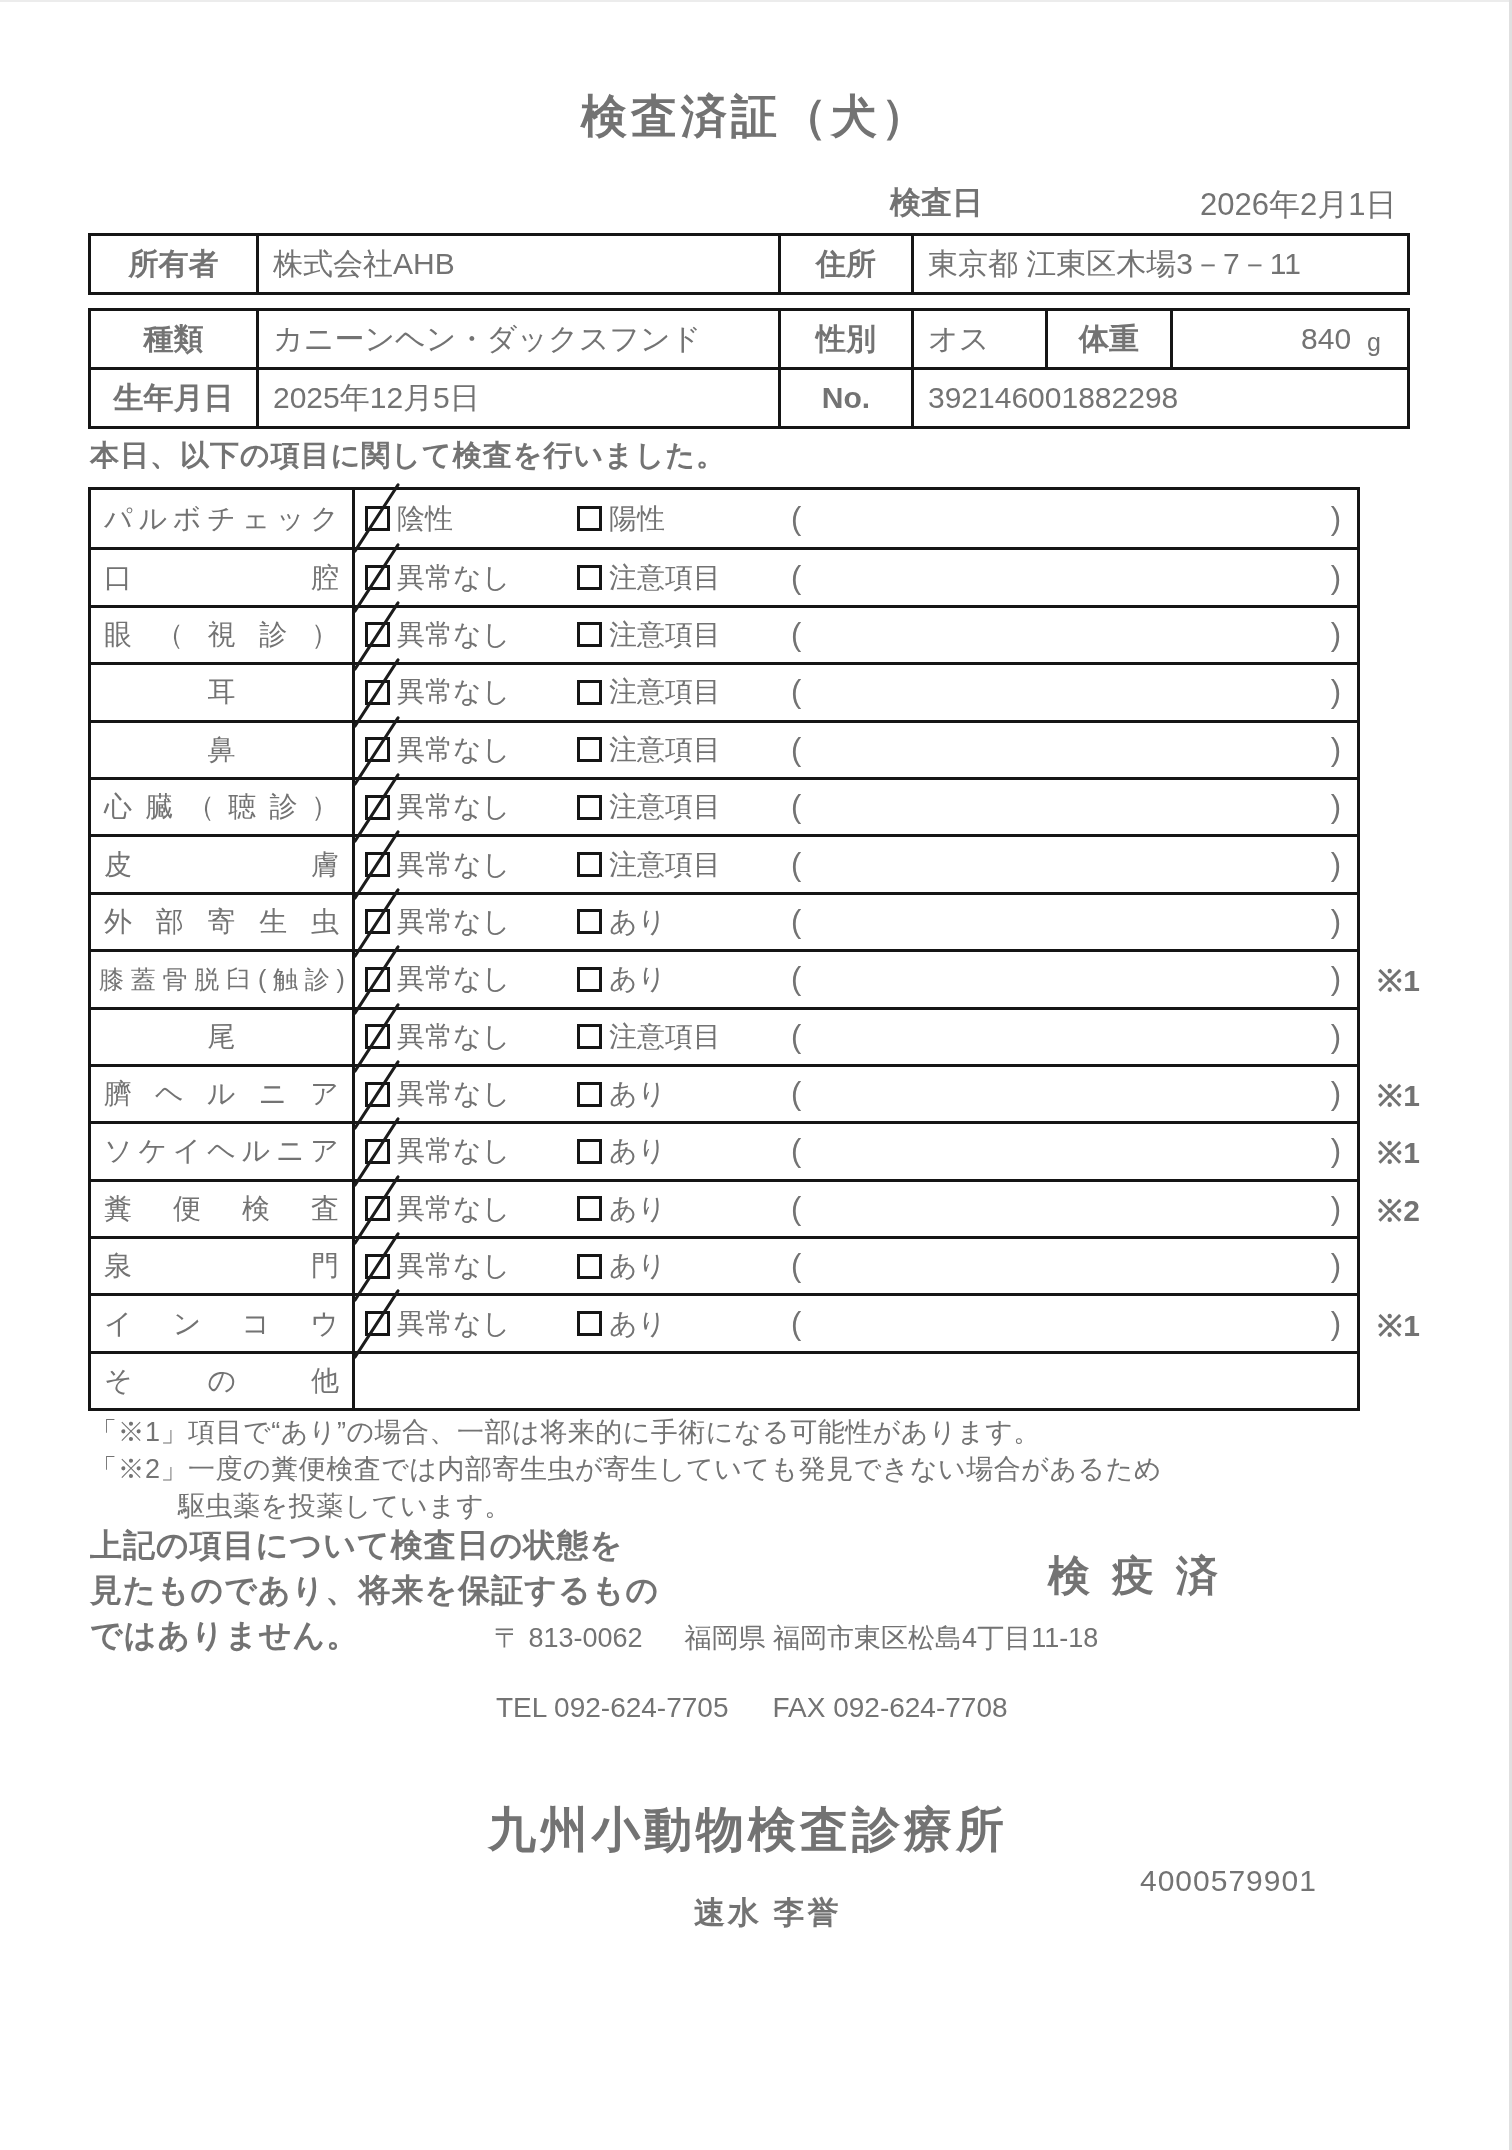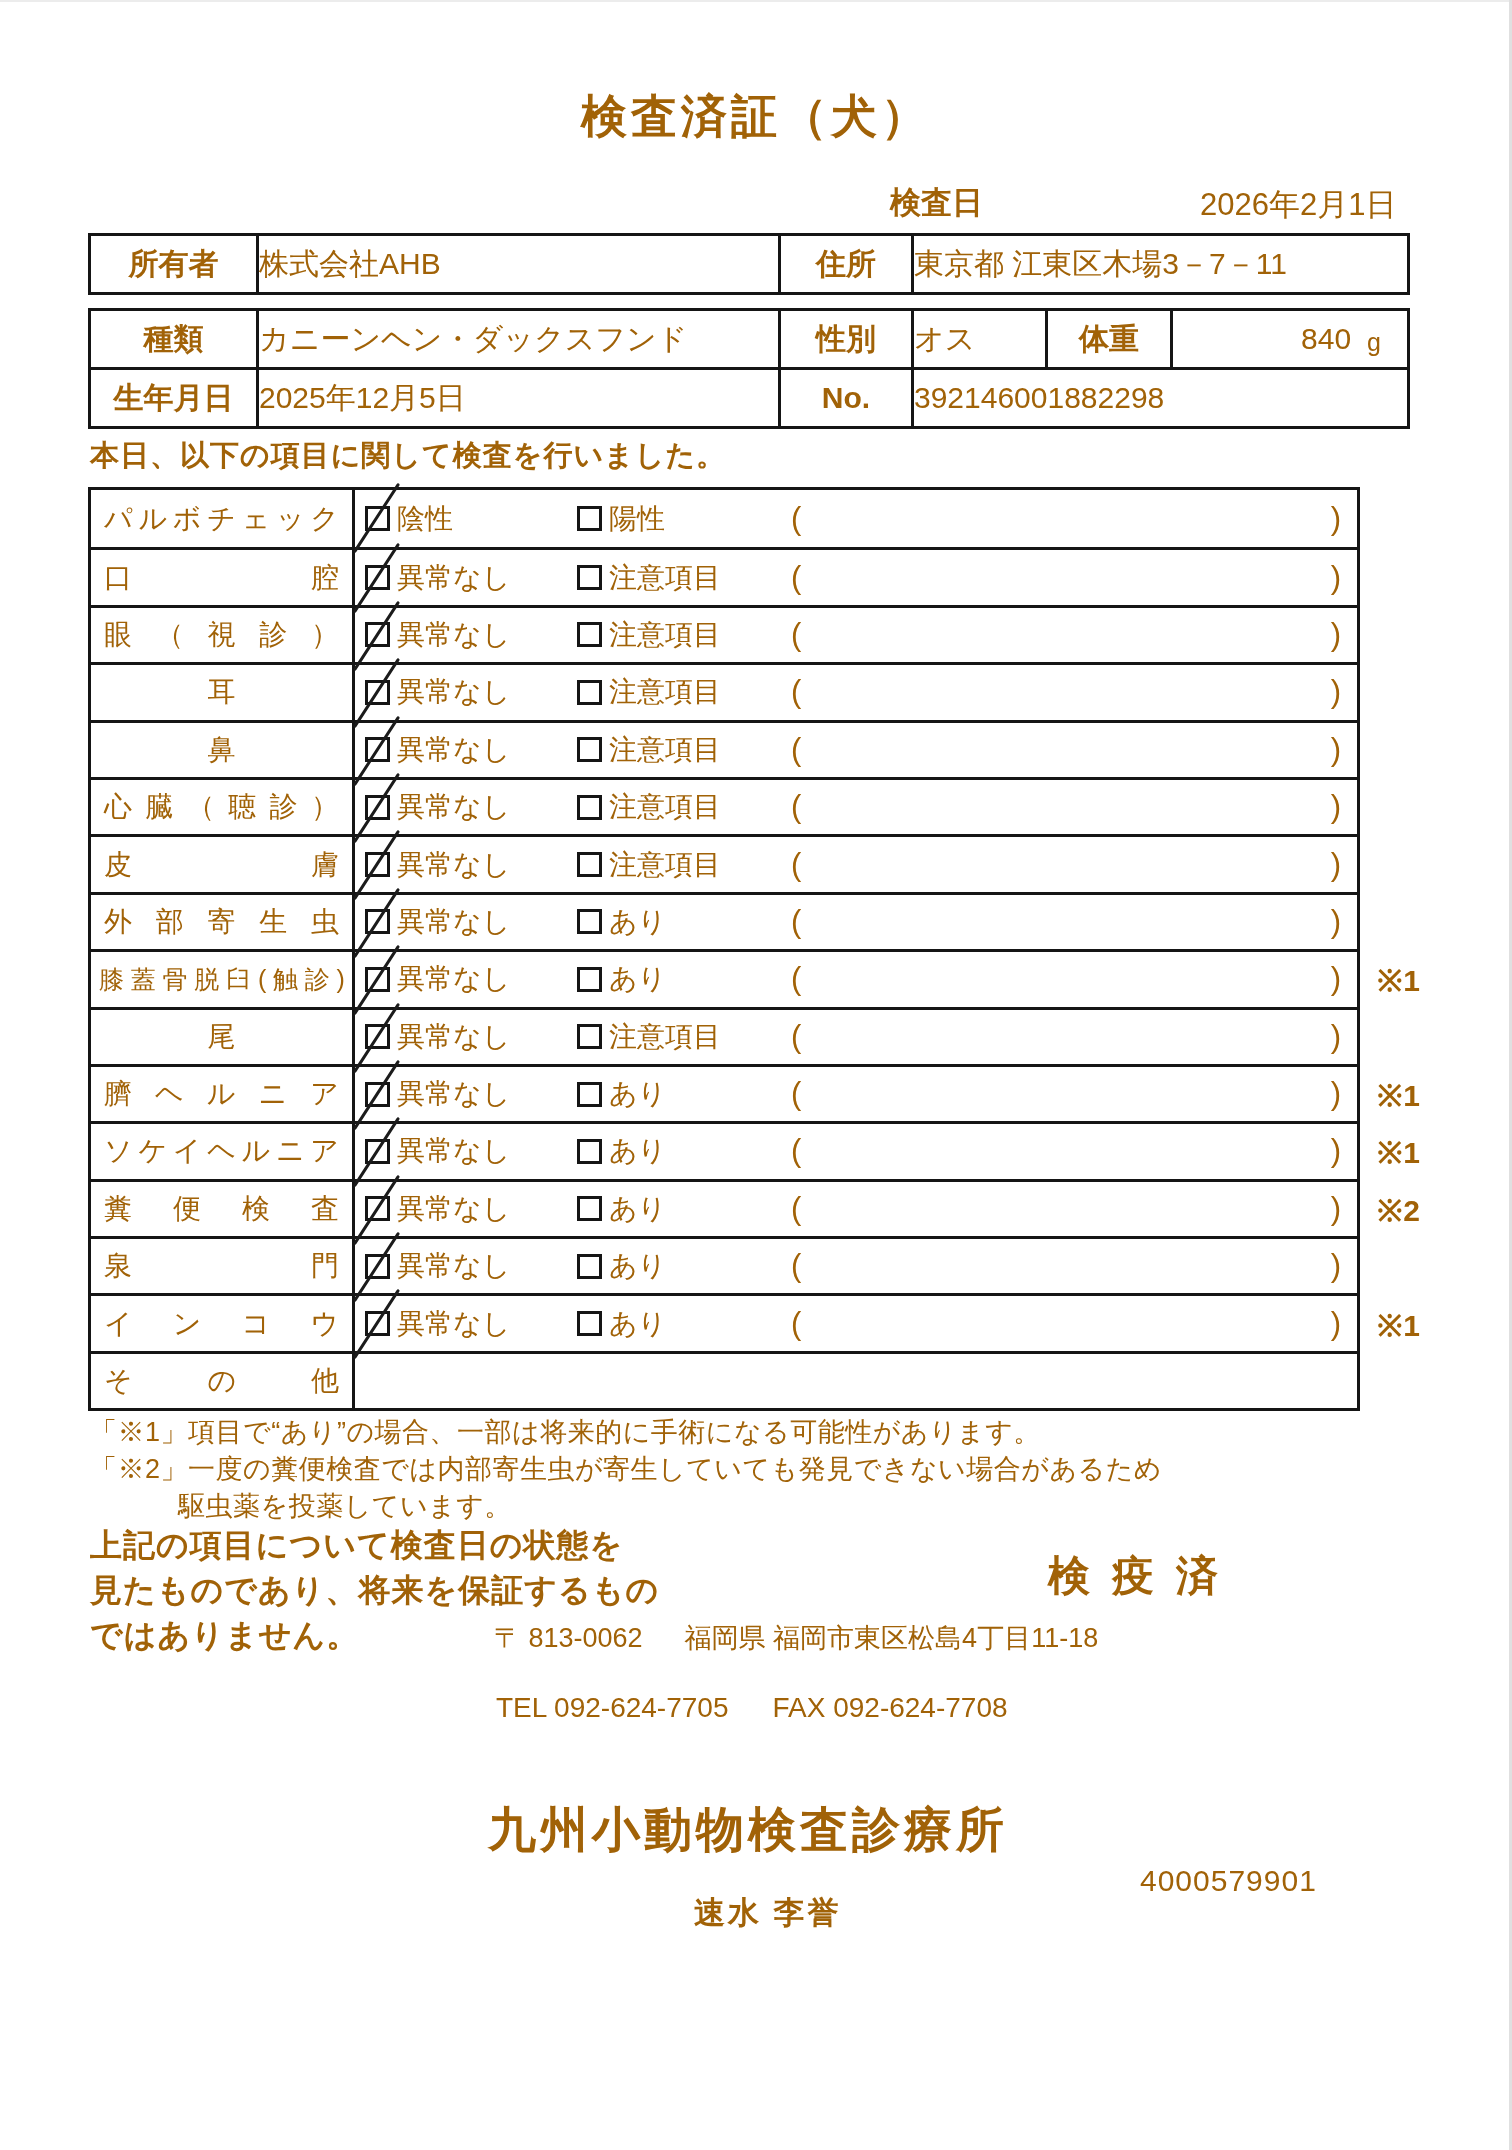--- a/index.html
+++ b/index.html
@@ -1,21 +1,21 @@
 <!DOCTYPE html>
 <html><head>
 <meta charset="utf-8">
 <style>
   html,body{margin:0;padding:0;}
   body{background:#e8e8e8;}
   .page{
     position:relative;
     width:1512px;height:2150px;
     background:#ffffff;
-    color:#a16207;
+    color:#737373;
     font-family:"Liberation Sans", sans-serif;
     overflow:hidden;
     margin:0 auto;
   }
   
   .scan-edge-right{position:absolute;right:0;top:0;width:3px;height:100%;background:#e0e0e0;}
   .scan-edge-top{position:absolute;left:0;top:0;width:100%;height:2px;background:#ececec;}
 
   .title{
     position:absolute;top:86px;left:0;width:100%;
@@ -24,21 +24,21 @@
   .date-label{position:absolute;left:862px;top:182px;font-size:31px;font-weight:600;margin-left:28px;}
   .date-value{position:absolute;left:1200px;top:184px;font-size:31px;font-weight:500;}
 
   
   .tbl{position:absolute;left:88px;width:1322px;border:3px solid #151515;box-sizing:border-box;background:#fff;}
   .tbl-row{display:flex;height:56px;}
   .tbl-row + .tbl-row{border-top:3px solid #151515;}
   .cell{box-sizing:border-box;display:flex;align-items:center;font-size:30px;font-weight:500;overflow:hidden;white-space:nowrap;}
   .cell + .cell{border-left:3px solid #151515;}
   .cell.lab{justify-content:center;font-weight:600;}
-  .cell.val{}
+  .cell.val{padding-left:14px;}
   .w-lab1{width:165px;flex:none;}
   .w-val1{width:522px;flex:none;}
   .w-lab2{width:133px;flex:none;}
   .w-val2{flex:1;}
   .w-sex{width:134px;flex:none;}
   .w-wlab{width:125px;flex:none;}
   .weight-val{justify-content:flex-end;padding-right:26px;}
   .weight-unit{font-size:25px;margin-left:16px;margin-top:6px;}
 
   .intro{position:absolute;left:90px;top:436px;font-size:29px;font-weight:600;letter-spacing:1px;}

